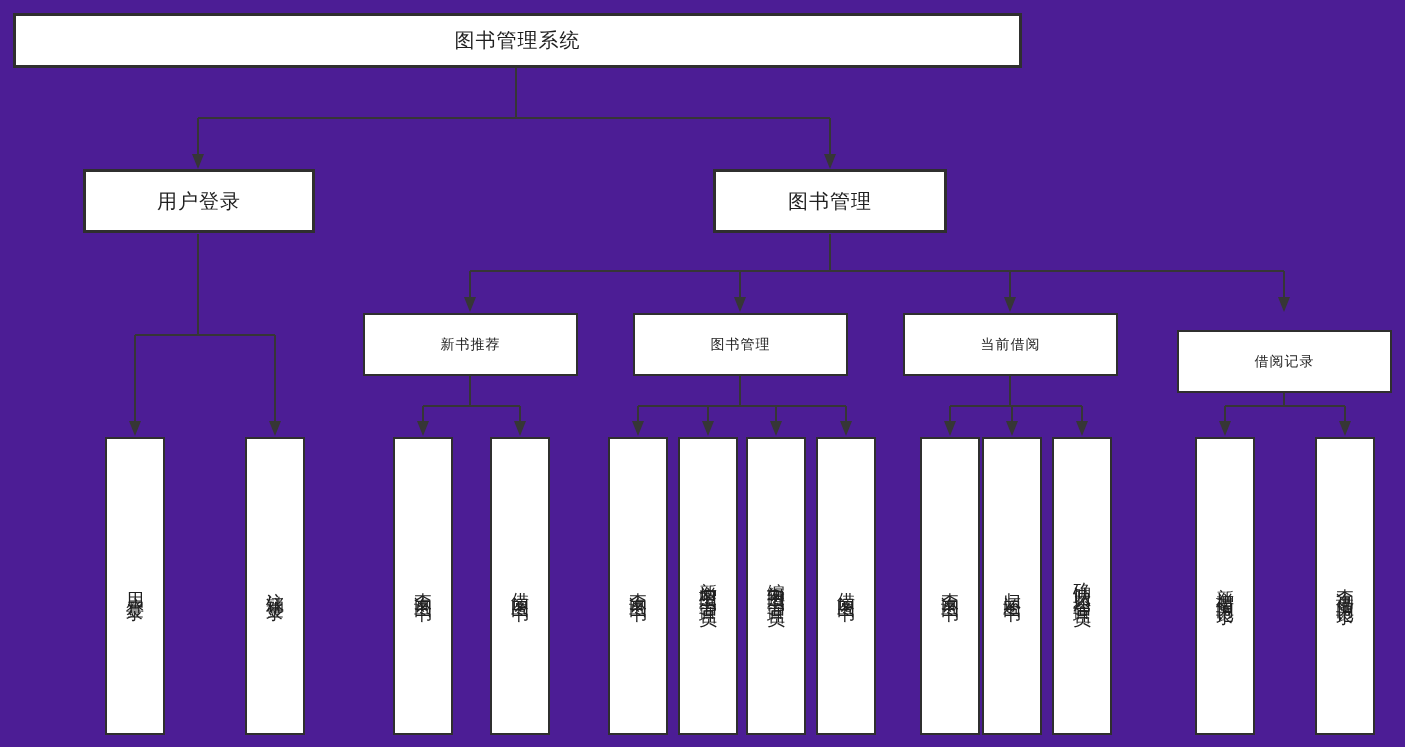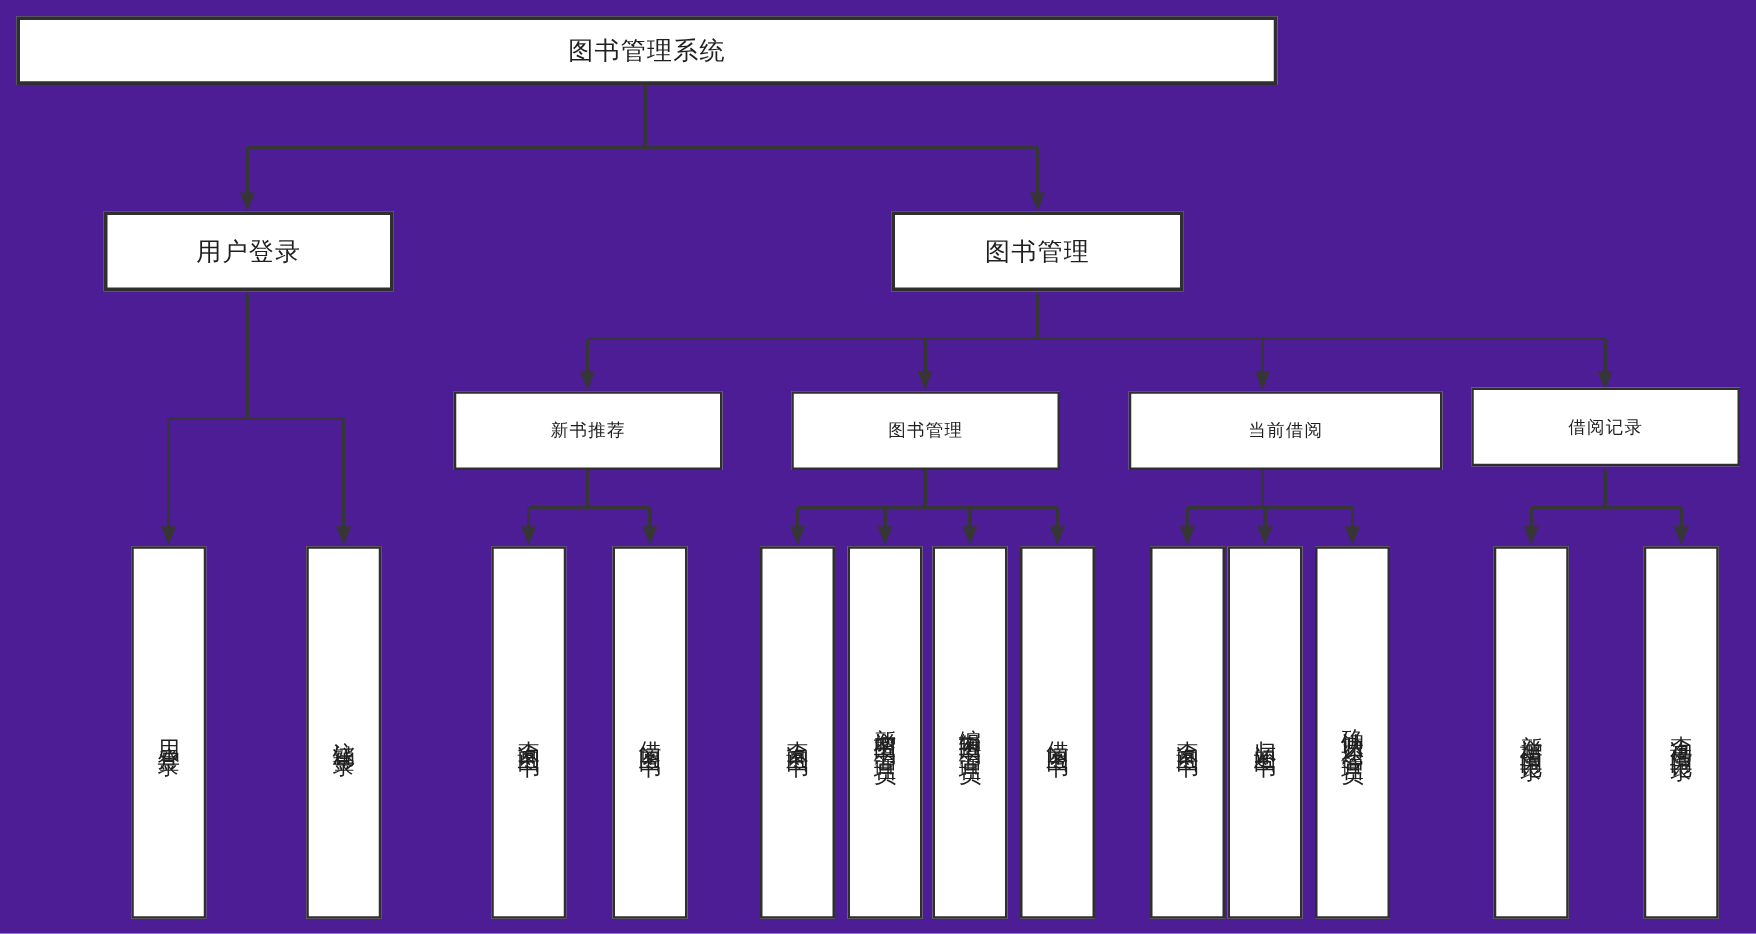--- a/index.html
+++ b/index.html
@@ -96,22 +96,22 @@
     </g>
   </svg>
 
   <div class="node h lv1" style="left:13px;top:13px;width:1009px;height:55px">图书管理系统</div>
 
   <div class="node h lv2" style="left:83px;top:169px;width:232px;height:64px">用户登录</div>
   <div class="node h lv2" style="left:713px;top:169px;width:234px;height:64px">图书管理</div>
 
   <div class="node h lv3" style="left:363px;top:313px;width:215px;height:63px">新书推荐</div>
   <div class="node h lv3" style="left:633px;top:313px;width:215px;height:63px">图书管理</div>
-  <div class="node h lv3" style="left:903px;top:313px;width:251px;height:63px">当前借阅</div>
-  <div class="node h lv3" style="left:1177px;top:310px;width:215px;height:63px">借阅记录</div>
+  <div class="node h lv3" style="left:903px;top:313px;width:215px;height:63px">当前借阅</div>
+  <div class="node h lv3" style="left:1177px;top:330px;width:215px;height:63px">借阅记录</div>
 
   <div class="node v" style="left:105px;top:437px;width:60px;height:298px">用户登录</div>
   <div class="node v" style="left:245px;top:437px;width:60px;height:298px">注销登录</div>
 
   <div class="node v" style="left:393px;top:437px;width:60px;height:298px">查询图书</div>
   <div class="node v" style="left:490px;top:437px;width:60px;height:298px">借阅图书</div>
 
   <div class="node v" style="left:608px;top:437px;width:60px;height:298px">查询图书</div>
   <div class="node v" style="left:678px;top:437px;width:60px;height:298px">新增图书（管理员）</div>
   <div class="node v" style="left:746px;top:437px;width:60px;height:298px">编辑图书（管理员）</div>

